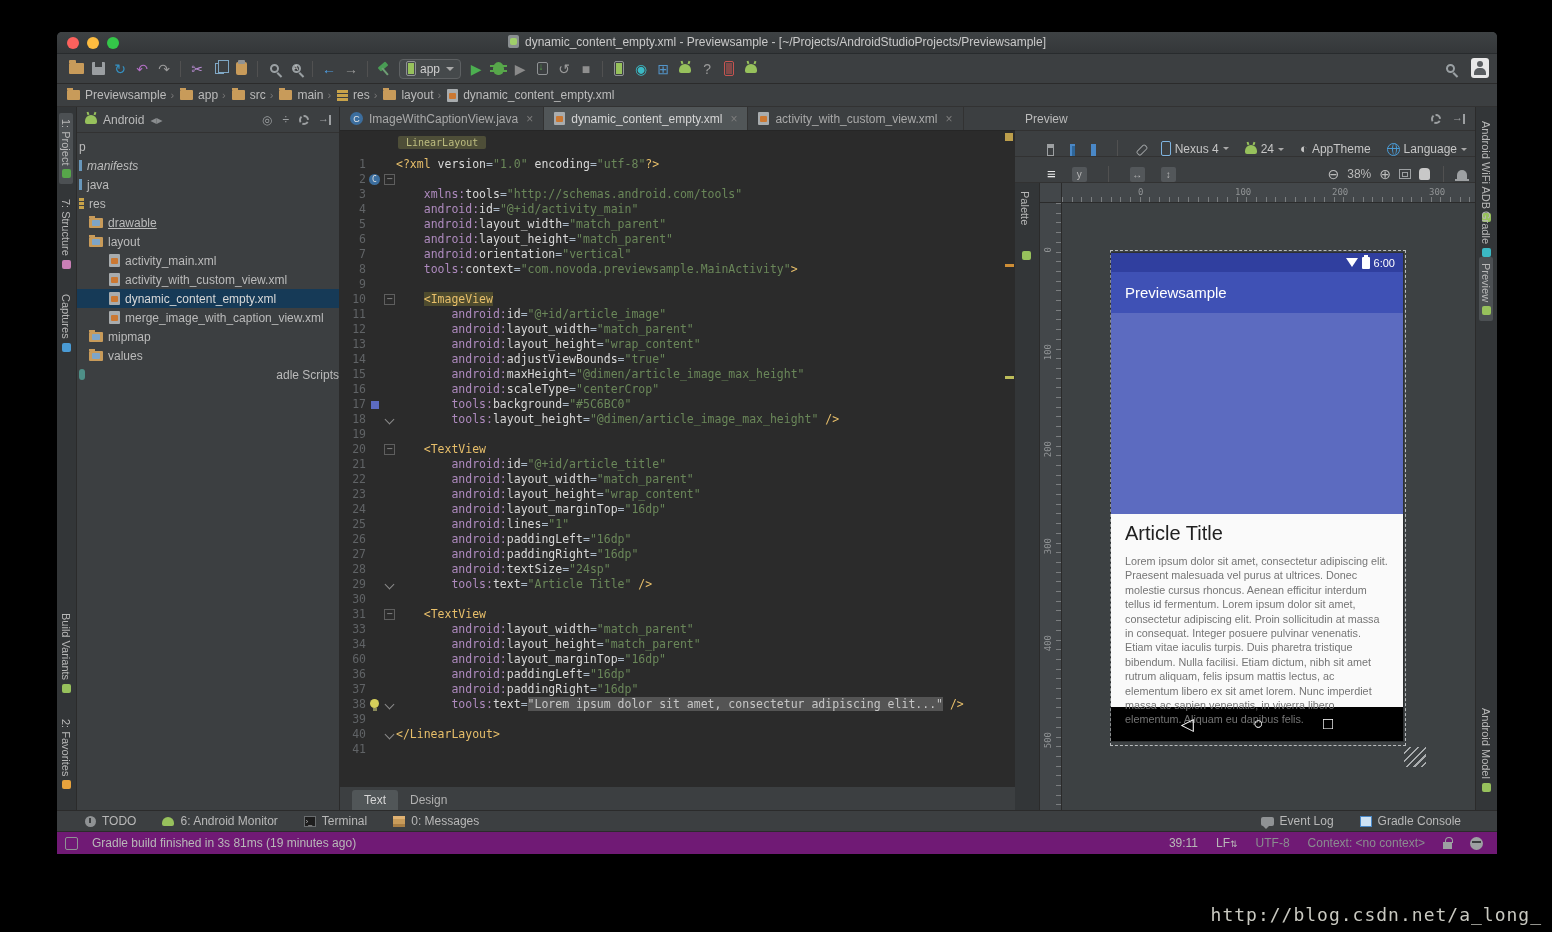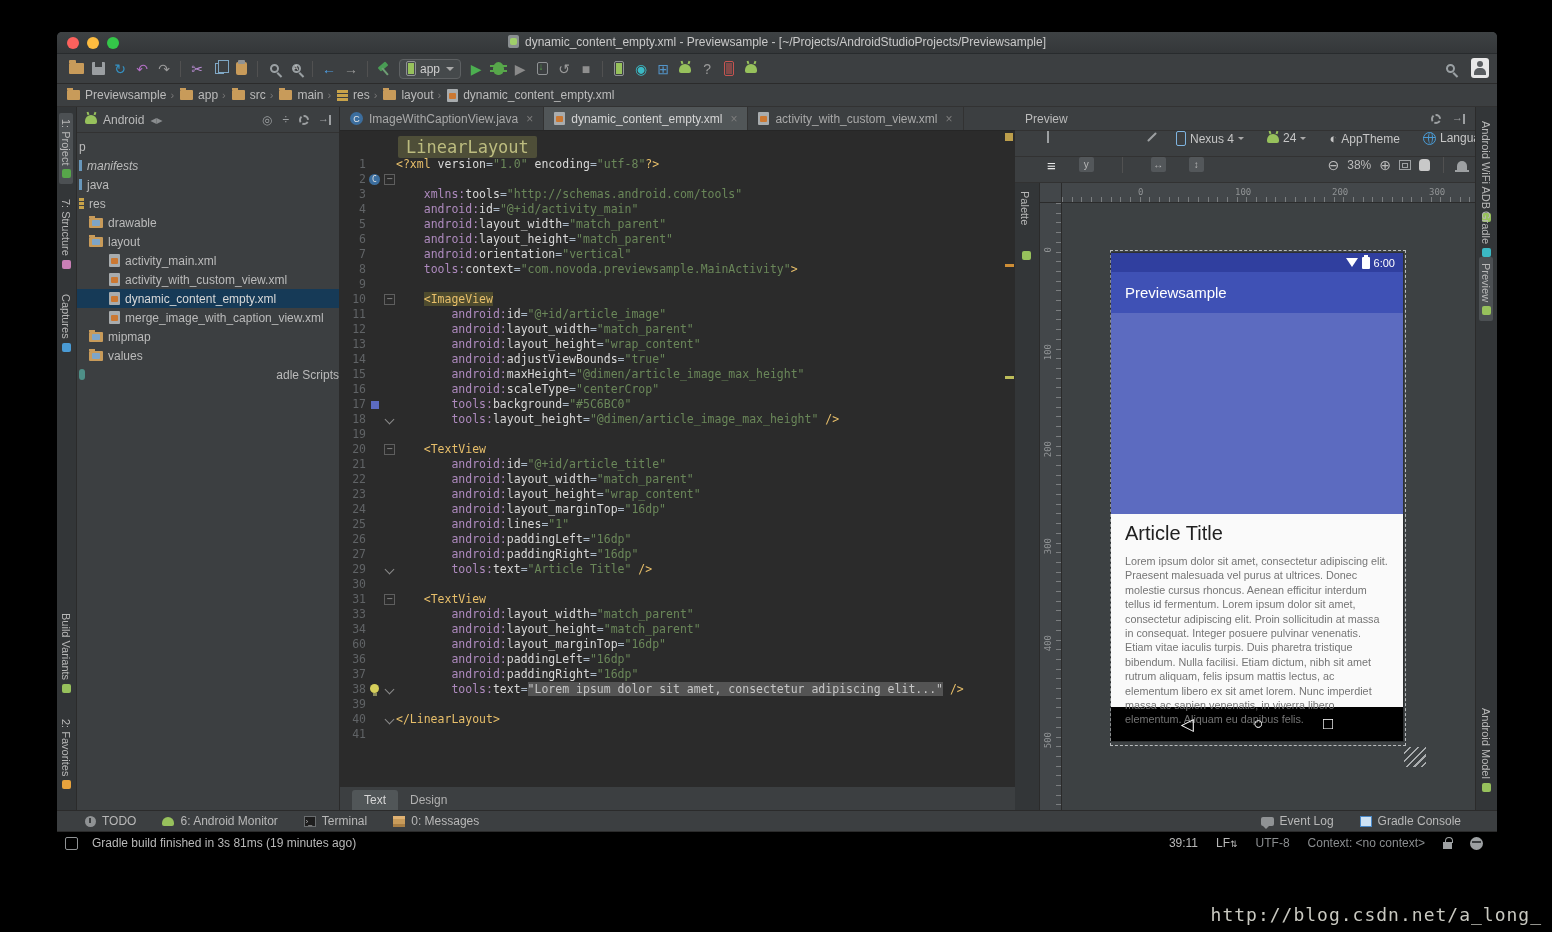--- a/index.html
+++ b/index.html
@@ -119,21 +119,21 @@
   
   .editor { width:675px; background:#2B2B2B; position:relative; }
   .etabs { height:24px; background:#3C3F41; border-bottom:1px solid #262626; display:flex; }
   .etab { display:flex; align-items:center; gap:6px; padding:0 10px; font-size:12px; color:#A9A9A9;
     border-right:1px solid #323232; }
   .etab.active { background:#515658; color:#D5D5D5; }
   .etab .close { color:#7D7D7D; font-size:12px; margin-left:2px; }
   .eicon-class { width:13px; height:13px; border-radius:50%; background:#3C6E9E; color:#E8E8E8;
     font-size:9px; display:flex; align-items:center; justify-content:center; flex:none; }
   .crumb-pill { position:absolute; left:58px; top:29px; background:#4E4E38; color:#BCBC7F;
-    font-family:"DejaVu Sans Mono", monospace; font-size:17px; padding:1px 8px; border-radius:2px; }
+    font-family:"DejaVu Sans Mono", monospace; font-size:10px; padding:1px 8px; border-radius:2px; }
   .code { position:absolute; left:0; top:50px; width:663px; font-family:"DejaVu Sans Mono", monospace;
     font-size:11.5px; line-height:15px; }
   .code-line { height:15px; display:flex; white-space:pre; }
   .ln { width:26px; text-align:right; color:#606366; flex:none; }
   .gmark { width:17px; flex:none; position:relative; }
   .gfold { width:13px; flex:none; position:relative; color:#606366; }
   .g-class { position:absolute; left:3px; top:2px; width:11px; height:11px; border-radius:50%;
     background:#3C6E9E; color:#DDD; font-size:8px; text-align:center; line-height:11px; }
   .g-color { position:absolute; left:5px; top:4px; width:8px; height:8px; }
   .g-bulb { position:absolute; left:4px; top:2px; width:9px; height:9px; border-radius:50%;
@@ -153,21 +153,21 @@
   .ebottom { position:absolute; left:0; bottom:0; width:100%; height:24px; background:#3C3F41;
     border-top:1px solid #2B2B2B; display:flex; align-items:flex-end; padding-left:12px; }
   .ebtab { font-size:12px; color:#B0B0B0; padding:3px 12px; }
   .ebtab.active { background:#515658; color:#D5D5D5; border-radius:3px 3px 0 0; }
 
   
   .preview { width:460px; background:#3C3F41; position:relative; font-size:12px; color:#BBBBBB; }
   .pv-header { height:24px; display:flex; align-items:center; padding:0 10px;
     border-bottom:1px solid #323232; }
   .pv-header .ph-icons { margin-left:auto; display:flex; gap:12px; align-items:center; }
-  .pv-row1, .pv-row2 { height:26px; display:flex; align-items:flex-start; gap:23px; padding:0 8px 0 32px;
+  .pv-row1, .pv-row2 { height:26px; display:flex; align-items:flex-end; gap:16px; padding:0 8px 0 32px;
     border-bottom:1px solid #323232; }
   .pv-dd { display:flex; align-items:center; gap:4px; white-space:nowrap; color:#C6C6C6; }
   .pv-dd .caret{ width:0;height:0;border-left:3.5px solid transparent;border-right:3.5px solid transparent;
     border-top:3.5px solid #A9A9A9; }
   .pvi-surface { width:14px; height:12px; border:1.5px solid #9DA0A2; position:relative;}
   .pvi-surface::before{content:""; position:absolute; left:0; top:0; width:100%; height:3px; background:#9DA0A2;}
   .pvi-grid { width:14px; height:12px;
     background:linear-gradient(#4A88C7 0 0) 0 0/100% 2px no-repeat, repeating-linear-gradient(to right,#4A88C7 0 2px,#2F6699 2px 5px);}
   .pvi-cols { width:14px; height:12px; background:repeating-linear-gradient(to right,#4A88C7 0 5px,#3C3F41 5px 7px);}
   .pvi-rotate { width:12px; height:12px; border:1.5px solid #9DA0A2; border-radius:2px; transform:rotate(45deg);}
@@ -229,21 +229,21 @@
   .twi-todo::after{content:""; position:absolute; left:4px; top:2px; width:2px; height:5px; background:#3C3F41;}
   .twi-android { width:12px; height:9px; background:#97C15C; border-radius:6px 6px 2px 2px; }
   .twi-term { width:12px; height:11px; background:#1E1E1E; border:1px solid #6A6D6F; color:#C8C8C8;
     font-size:7px; line-height:9px; padding-left:1px; }
   .twi-msg { width:12px; height:11px; background:#C89B5A;
     box-shadow:inset 0 3px 0 #E0B273, inset 0 -3px 0 #A87E44; }
   .twi-bubble { width:13px; height:9px; background:#8F9294; border-radius:2px; position:relative;}
   .twi-bubble::after{content:""; position:absolute; left:2px; bottom:-3px; width:0; height:0;
     border-left:3px solid transparent; border-right:3px solid transparent; border-top:3px solid #8F9294;}
   .twi-console { width:12px; height:11px; border:1.5px solid #4A88C7; background:#CFE3F5; }
-  .statusbar { position:absolute; left:0; top:799px; width:100%; height:23px; background:#000000;
+  .statusbar { position:absolute; left:0; top:799px; width:100%; height:23px; background:#701a75;
     border-top:1px solid #2B2B2B; display:flex; align-items:center; font-size:12px; color:#B8B8B8; }
   .sb-widget { width:13px; height:13px; border:1.5px solid #8F9294; border-radius:2px; margin:0 14px 0 8px; }
   .sb-right { margin-left:auto; display:flex; align-items:center; gap:18px; margin-right:14px; }
   .sb-dim { color:#8A8D8F; }
   .sb-lock { width:9px; height:7px; background:#9DA0A2; position:relative; margin-top:4px;}
   .sb-lock::before{content:""; position:absolute; left:1.5px; top:-5px; width:6px; height:5px;
     border:1.5px solid #9DA0A2; border-bottom:none; border-radius:4px 4px 0 0;}
   .sb-face { width:13px; height:13px; border-radius:50%; background:#9DA0A2; position:relative;}
   .sb-face::after{content:""; position:absolute; left:2px; top:4px; width:9px; height:2px; background:#3C3F41;}
 
@@ -403,21 +403,21 @@
               <span>manifests</span>
             </div>
             <div class="titem" style="padding-left: 2px;">
               <span class="ti-sliver"></span>
               <span>java</span>
             </div>
             <div class="titem" style="padding-left: 2px;">
               <span class="ti-res"></span>
               <span>res</span>
             </div>
-            <div class="titem" style="padding-left: 12px;">
+            <div class="titem" style="padding-left: 12px; text-decoration: underline;">
               <span class="ti-folder"></span>
               <span>drawable</span>
             </div>
             <div class="titem" style="padding-left: 12px;">
               <span class="ti-folder"></span>
               <span>layout</span>
             </div>
             <div class="titem" style="padding-left: 32px;">
               <span class="ti-xml"></span>
               <span>activity_main.xml</span>
@@ -489,20 +489,21 @@
             <div class="code-line"><span class="ln">18</span><span class="gmark"></span><span class="gfold f-c"></span><span class="codetext"><span class="tk-p">        </span><span class="tk-ns">tools:</span><span class="tk-n">layout_height</span><span class="tk-p">=</span><span class="tk-v">"@dimen/article_image_max_height"</span><span class="tk-t"> /&gt;</span></span></div>
             <div class="code-line"><span class="ln">19</span><span class="gmark"></span><span class="gfold"></span><span class="codetext"></span></div>
             <div class="code-line"><span class="ln">20</span><span class="gmark"></span><span class="gfold f-o"></span><span class="codetext"><span class="tk-p">    </span><span class="tk-t">&lt;TextView</span></span></div>
             <div class="code-line"><span class="ln">21</span><span class="gmark"></span><span class="gfold"></span><span class="codetext"><span class="tk-p">        </span><span class="tk-ns">android:</span><span class="tk-n">id</span><span class="tk-p">=</span><span class="tk-v">"@+id/article_title"</span></span></div>
             <div class="code-line"><span class="ln">22</span><span class="gmark"></span><span class="gfold"></span><span class="codetext"><span class="tk-p">        </span><span class="tk-ns">android:</span><span class="tk-n">layout_width</span><span class="tk-p">=</span><span class="tk-v">"match_parent"</span></span></div>
             <div class="code-line"><span class="ln">23</span><span class="gmark"></span><span class="gfold"></span><span class="codetext"><span class="tk-p">        </span><span class="tk-ns">android:</span><span class="tk-n">layout_height</span><span class="tk-p">=</span><span class="tk-v">"wrap_content"</span></span></div>
             <div class="code-line"><span class="ln">24</span><span class="gmark"></span><span class="gfold"></span><span class="codetext"><span class="tk-p">        </span><span class="tk-ns">android:</span><span class="tk-n">layout_marginTop</span><span class="tk-p">=</span><span class="tk-v">"16dp"</span></span></div>
             <div class="code-line"><span class="ln">25</span><span class="gmark"></span><span class="gfold"></span><span class="codetext"><span class="tk-p">        </span><span class="tk-ns">android:</span><span class="tk-n">lines</span><span class="tk-p">=</span><span class="tk-v">"1"</span></span></div>
             <div class="code-line"><span class="ln">26</span><span class="gmark"></span><span class="gfold"></span><span class="codetext"><span class="tk-p">        </span><span class="tk-ns">android:</span><span class="tk-n">paddingLeft</span><span class="tk-p">=</span><span class="tk-v">"16dp"</span></span></div>
             <div class="code-line"><span class="ln">27</span><span class="gmark"></span><span class="gfold"></span><span class="codetext"><span class="tk-p">        </span><span class="tk-ns">android:</span><span class="tk-n">paddingRight</span><span class="tk-p">=</span><span class="tk-v">"16dp"</span></span></div>
+            <div class="code-line"><span class="ln">28</span><span class="gmark"></span><span class="gfold"></span><span class="codetext"><span class="tk-p">        </span><span class="tk-ns">android:</span><span class="tk-n">textSize</span><span class="tk-p">=</span><span class="tk-v">"24sp"</span></span></div>
             <div class="code-line"><span class="ln">29</span><span class="gmark"></span><span class="gfold f-c"></span><span class="codetext"><span class="tk-p">        </span><span class="tk-ns">tools:</span><span class="tk-n">text</span><span class="tk-p">=</span><span class="tk-v">"Article Title"</span><span class="tk-t"> /&gt;</span></span></div>
             <div class="code-line"><span class="ln">30</span><span class="gmark"></span><span class="gfold"></span><span class="codetext"></span></div>
             <div class="code-line"><span class="ln">31</span><span class="gmark"></span><span class="gfold f-o"></span><span class="codetext"><span class="tk-p">    </span><span class="tk-t">&lt;TextView</span></span></div>
             <div class="code-line"><span class="ln">33</span><span class="gmark"></span><span class="gfold"></span><span class="codetext"><span class="tk-p">        </span><span class="tk-ns">android:</span><span class="tk-n">layout_width</span><span class="tk-p">=</span><span class="tk-v">"match_parent"</span></span></div>
             <div class="code-line"><span class="ln">34</span><span class="gmark"></span><span class="gfold"></span><span class="codetext"><span class="tk-p">        </span><span class="tk-ns">android:</span><span class="tk-n">layout_height</span><span class="tk-p">=</span><span class="tk-v">"match_parent"</span></span></div>
             <div class="code-line"><span class="ln">60</span><span class="gmark"></span><span class="gfold"></span><span class="codetext"><span class="tk-p">        </span><span class="tk-ns">android:</span><span class="tk-n">layout_marginTop</span><span class="tk-p">=</span><span class="tk-v">"16dp"</span></span></div>
             <div class="code-line"><span class="ln">36</span><span class="gmark"></span><span class="gfold"></span><span class="codetext"><span class="tk-p">        </span><span class="tk-ns">android:</span><span class="tk-n">paddingLeft</span><span class="tk-p">=</span><span class="tk-v">"16dp"</span></span></div>
             <div class="code-line"><span class="ln">37</span><span class="gmark"></span><span class="gfold"></span><span class="codetext"><span class="tk-p">        </span><span class="tk-ns">android:</span><span class="tk-n">paddingRight</span><span class="tk-p">=</span><span class="tk-v">"16dp"</span></span></div>
             <div class="code-line"><span class="ln">38</span><span class="gmark"><span class="g-bulb"></span></span><span class="gfold f-c"></span><span class="codetext"><span class="tk-p">        </span><span class="tk-ns">tools:</span><span class="tk-n">text</span><span class="tk-p">=</span><span class="tk-vs">"Lorem ipsum dolor sit amet, consectetur adipiscing elit..."</span><span class="tk-t"> /&gt;</span></span></div>
             <div class="code-line"><span class="ln">39</span><span class="gmark"></span><span class="gfold"></span><span class="codetext"></span></div>

